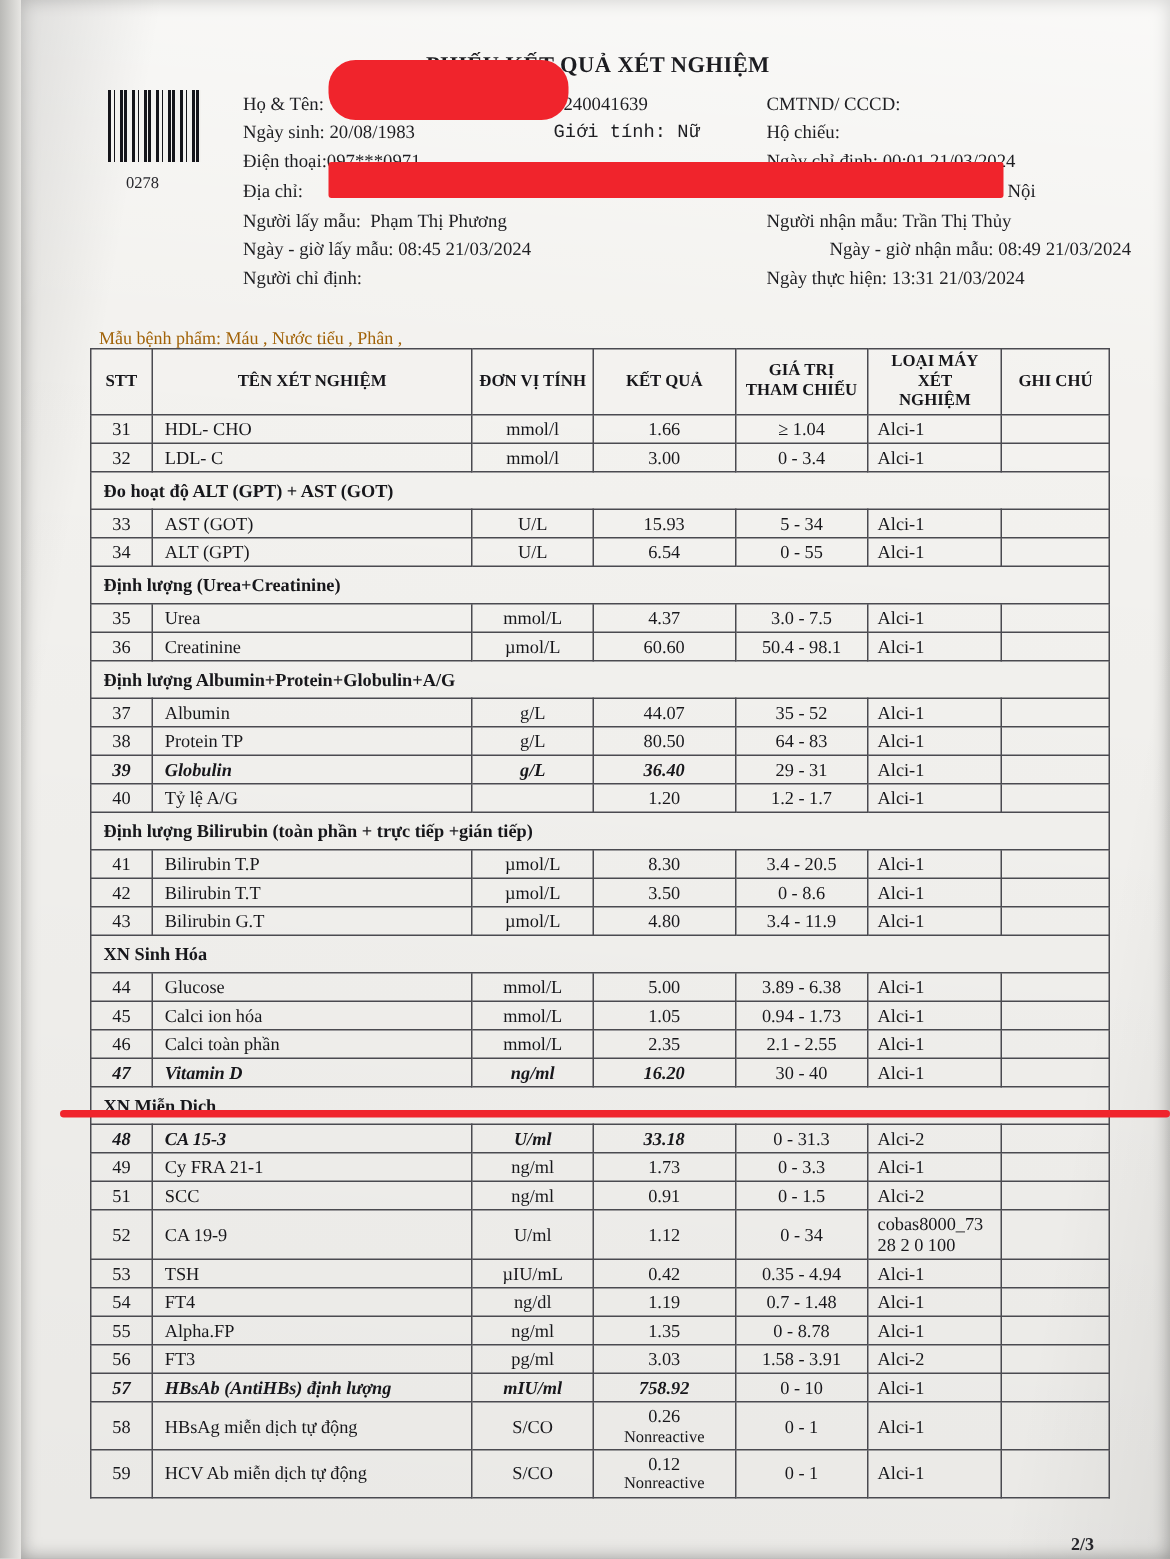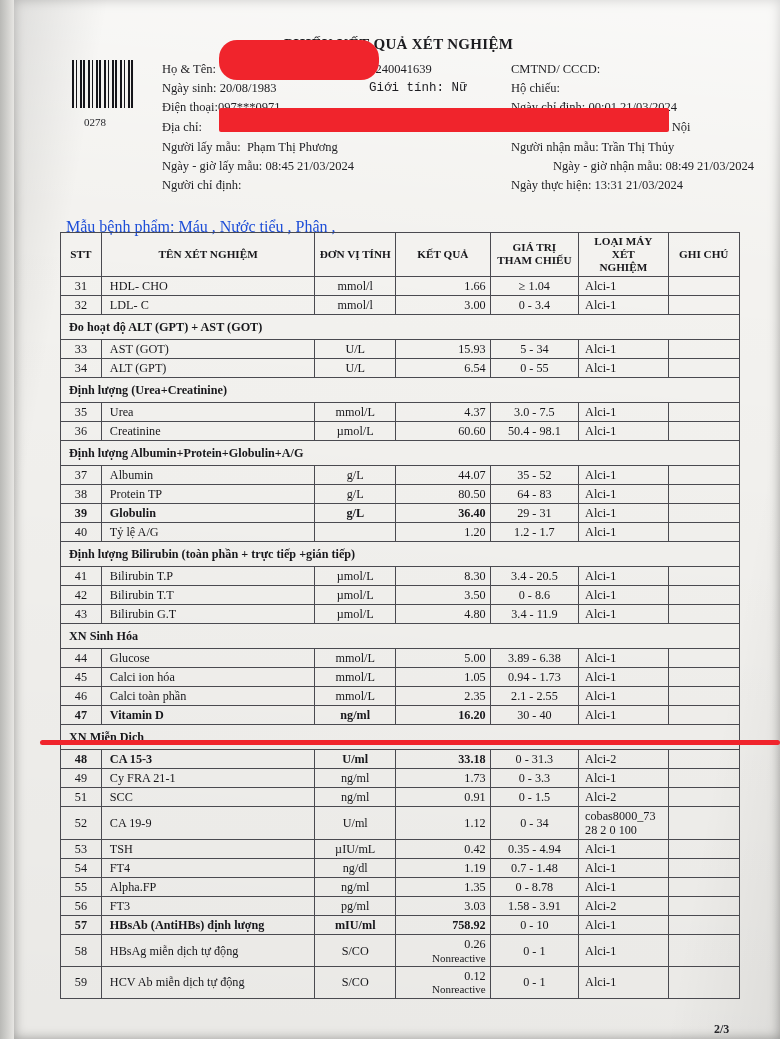--- a/index.html
+++ b/index.html
@@ -43,47 +43,47 @@
   #barcode-num{position:absolute;left:70px;top:116px;font-size:11px;color:#26262b;}
   
   .info{position:absolute;font-size:12.5px;color:#1e1e22;white-space:nowrap;}
   
   .redact{position:absolute;background:#f0242c;border-radius:2px;}
   #red1{left:205px;top:40px;width:160px;height:40px;border-radius:18px;}
   #red2{left:205px;top:108px;width:450px;height:24px;}
   #red-line{left:40px;top:740px;width:740px;height:5px;border-radius:3px;}
 
   
-  #sample{position:absolute;left:52px;top:218px;font-size:16px;color:#1d4ed8;}
+  #sample{position:absolute;left:52px;top:218px;font-size:12px;color:#a16207;}
 
   
   table{
     position:absolute;left:46px;top:232px;
     width:680px;
     border-collapse:collapse;
     font-size:12.2px;
     color:#17171b;
     background:transparent;
   }
   th,td{border:1px solid #4a4a50;padding:2px 4px;line-height:1.15;}
   thead th{
     text-align:center;font-weight:bold;font-size:11.2px;
     height:30px;vertical-align:middle;
   }
   td.stt{width:34px;text-align:center;}
   td.name{width:230px;text-align:left;padding-left:8px;}
   td.unit{width:78px;text-align:center;}
-  td.res{width:92px;text-align:right;}
+  td.res{width:92px;text-align:center;}
   td.ref{width:88px;text-align:center;}
   td.mach{width:80px;text-align:left;padding-left:6px;margin-left:36px;}
   td.note{width:70px;}
   tr.group td{
     text-align:left;font-weight:bold;padding-left:8px;height:20px;
   }
-  td.b{font-weight:bold;}
+  td.b{font-weight:bold;font-style:italic;}
   .sub{display:block;font-size:11px;}
   #pagenum{position:absolute;left:700px;top:1022px;font-size:12px;color:#26262b;font-weight:bold;}
   .edge-shadow{
     position:absolute;left:0;top:0;width:14px;height:1039px;
     background:linear-gradient(90deg,#b9b9b6,#e7e6e3);
   }
 </style>
 </head>
 <body>
 

